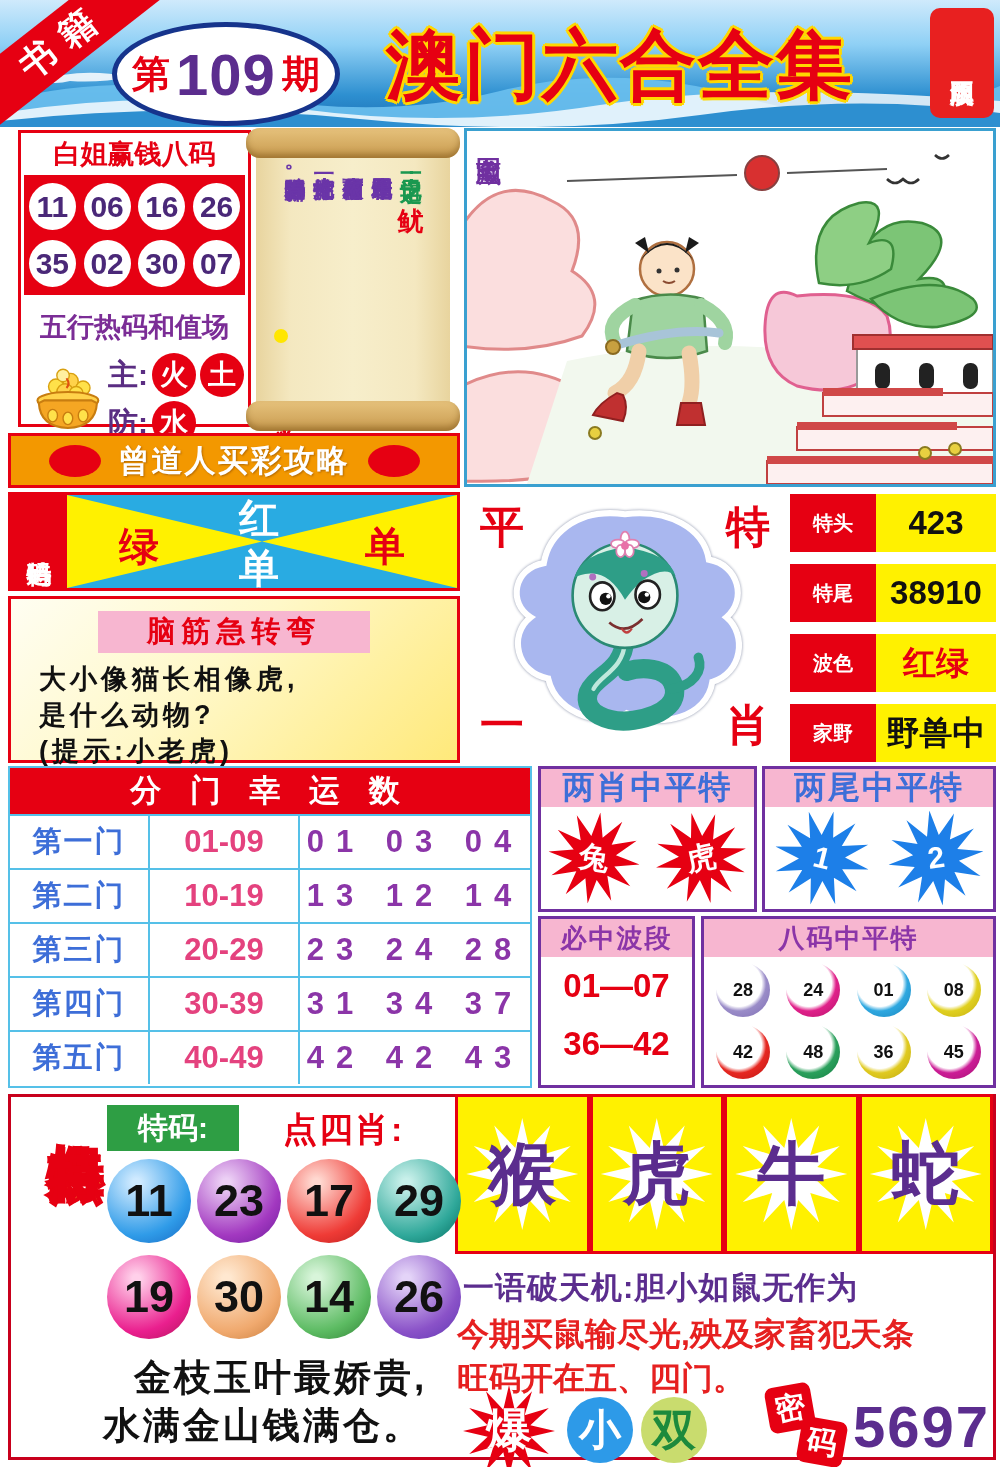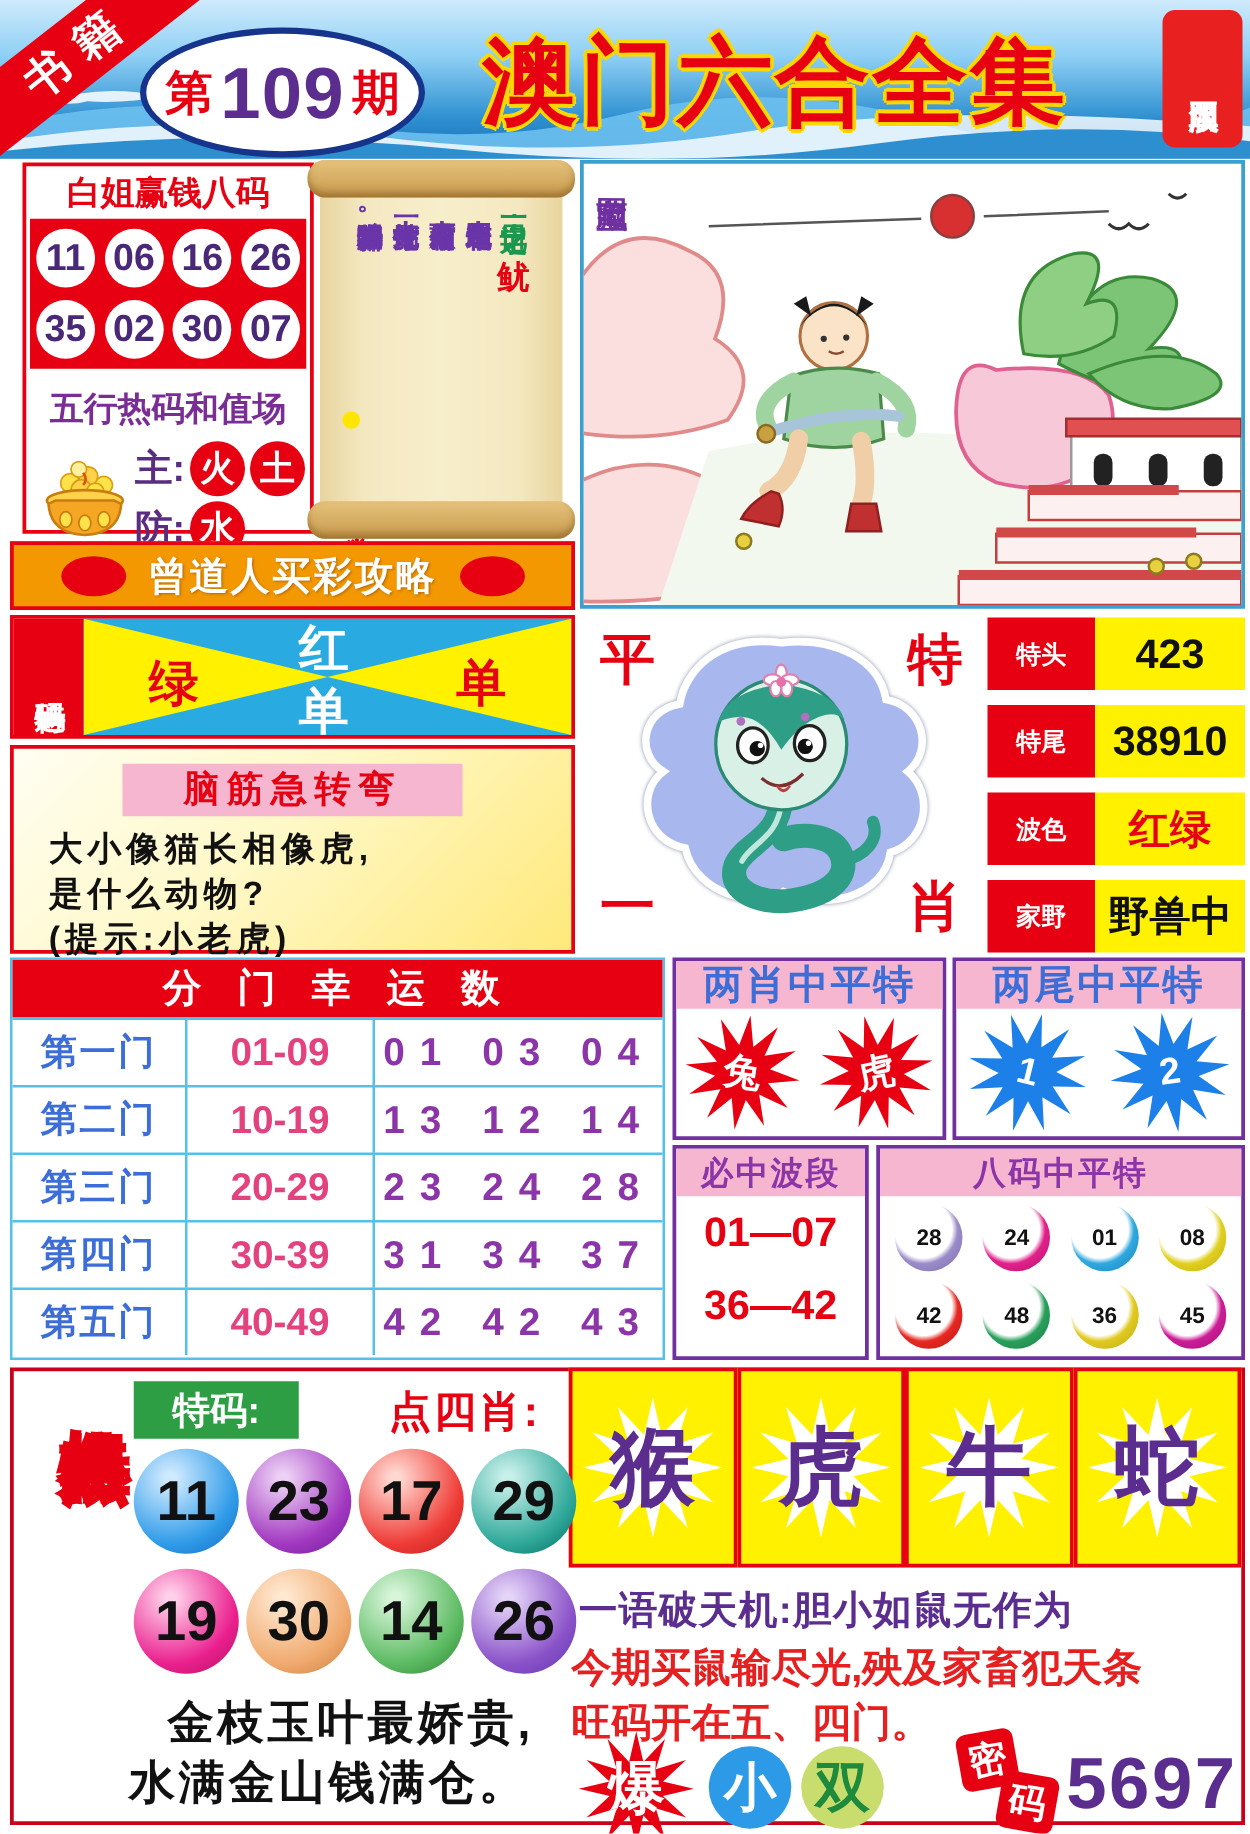--- a/index.html
+++ b/index.html
@@ -104,21 +104,21 @@
   .r08{background:radial-gradient(circle at 42% 38%,#fff 50%,#e0d020 60%,#c0a810 100%);}
   .r42{background:radial-gradient(circle at 42% 38%,#fff 50%,#e62822 60%,#b81410 100%);}
   .r48{background:radial-gradient(circle at 42% 38%,#fff 50%,#2aa05c 60%,#147840 100%);}
   .r36{background:radial-gradient(circle at 42% 38%,#fff 50%,#e0ca20 60%,#baa410 100%);}
   .r45{background:radial-gradient(circle at 42% 38%,#fff 50%,#cc1d96 60%,#a01070 100%);}
 
   
   .bottom{left:8px;top:1094px;width:988px;height:366px;border:3px solid #c8001c;background:#fff;box-sizing:border-box;}
   .v-label{position:absolute;left:32px;top:4px;writing-mode:vertical-rl;text-orientation:upright;font-size:56px;font-weight:bold;line-height:66px;color:#ffd24a;-webkit-text-stroke:2.5px #e60012;text-shadow:0 0 1px #e60012;}
   .tema-green{position:absolute;left:96px;top:8px;width:132px;height:46px;background:#2e9e44;display:flex;align-items:center;justify-content:center;color:#fff;font-size:30px;font-weight:bold;}
-  .dsx{position:absolute;left:300px;top:10px;color:#e60012;font-size:34px;font-weight:bold;letter-spacing:2px;}
+  .dsx{position:absolute;left:272px;top:10px;color:#e60012;font-size:34px;font-weight:bold;letter-spacing:2px;}
   .sixiao{position:absolute;left:444px;top:-3px;width:538px;height:160px;display:grid;grid-template-columns:repeat(4,1fr);}
   .sx-cell{position:relative;background:#fff100;border:3px solid #e60012;display:flex;align-items:center;justify-content:center;}
   .sx-star{position:absolute;width:112px;height:112px;background:#fff;}
   .sx-char{position:relative;color:#5b2d8e;font-size:68px;font-weight:bold;}
   .ball{position:absolute;width:84px;height:84px;border-radius:50%;display:flex;align-items:center;justify-content:center;color:#111;font-size:45px;font-weight:bold;}
   .c11{background:radial-gradient(circle at 35% 28%,#cfeaff 5%,#2f9be8 65%,#1565c0 100%);}
   .c23{background:radial-gradient(circle at 35% 28%,#ecd0f5 5%,#a238c0 65%,#6a1b9a 100%);}
   .c17{background:radial-gradient(circle at 35% 28%,#ffd8d0 5%,#ef3b36 65%,#b71c1c 100%);}
   .c29{background:radial-gradient(circle at 35% 28%,#c8f0ea 5%,#2fa89a 65%,#00695c 100%);}
   .c18{background:radial-gradient(circle at 35% 28%,#ffd0ea 5%,#ea1f8e 65%,#ad1457 100%);}

